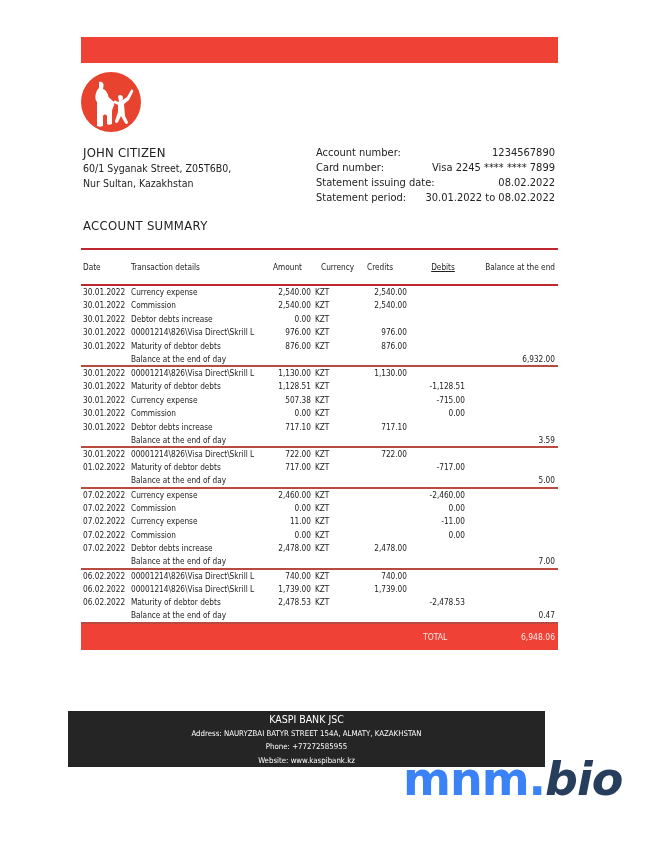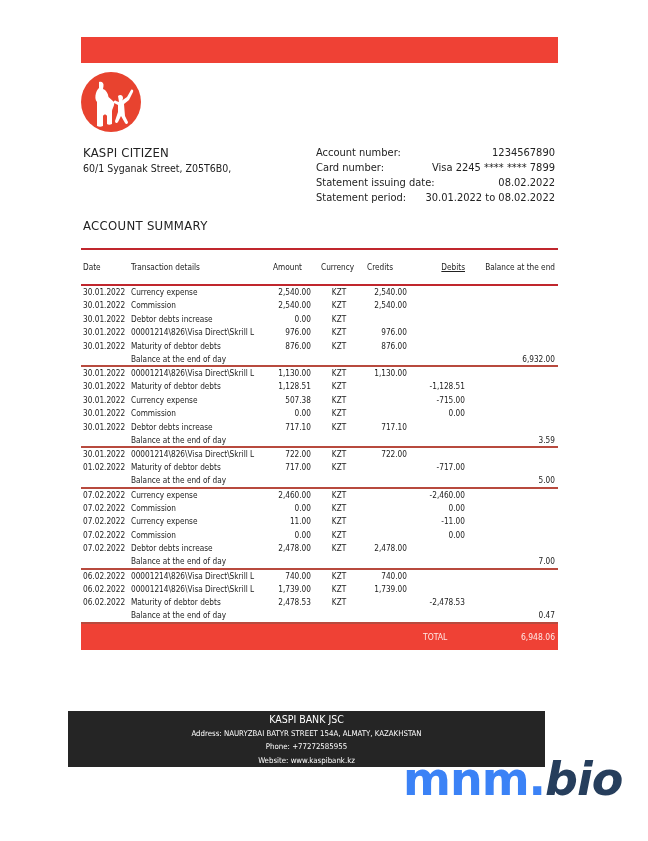--- a/index.html
+++ b/index.html
@@ -19,28 +19,28 @@
 
     .summary-title { position: absolute; left: 83px; top: 218px; font-size: 13px; letter-spacing: 0.3px; color: #222; }
 
     .table-wrap { position: absolute; left: 81px; top: 248px; width: 477px; }
     table { width: 100%; border-collapse: collapse; font-size: 8.2px; color: #222; }
     th { font-weight: normal; text-align: left; height: 18px; padding: 12px 2px; border-top: 2px solid #c0262d; border-bottom: 2px solid #c0262d; white-space: nowrap; }
     td { height: 13.5px; padding: 0 2px; white-space: nowrap; }
     .c-date { width: 48px; }
     .c-details { width: 142px; padding-left: 2px; }
     .c-amount { width: 42px; text-align: right; }
-    .c-currency { width: 52px; text-align: center; }
+    .c-currency { width: 52px; text-align: left; }
     .c-credits { width: 44px; text-align: right; }
     .c-debits { width: 58px; text-align: right; }
     .c-balance { text-align: right; padding-right: 3px; }
     th.c-amount, th.c-credits { text-align: left; }
     th.c-balance { text-align: right; }
     th.c-currency { text-align: left; padding-left: 8px; }
-    th.c-debits { text-align: right; padding-left: 12px; text-decoration: underline; }
+    th.c-debits { text-align: center; padding-left: 12px; text-decoration: underline; }
     tr.balance-row td { border-bottom: 2px solid #b84a3e; margin-left: 24px; }
     tr.total-row td { background: #ef4135; color: #ffe9e6; height: 27px; font-size: 8.5px; }
     tr.total-row td.total-label { text-align: left; padding-left: 14px; }
 
     .footer { position: absolute; left: 68px; top: 711px; width: 477px; height: 56px; background: #252525; color: #ffffff; text-align: center; }
     .footer .bank { font-size: 10.5px; line-height: 15px; padding-top: 1px; }
     .footer .line { font-size: 7.8px; line-height: 13.3px; }
 
     .watermark { position: absolute; left: 403px; top: 752px; font-family: "DejaVu Sans", sans-serif; font-weight: bold; font-size: 46px; letter-spacing: -1px; line-height: 54px; }
     .watermark .wm-a { color: #3b82f6; }
@@ -51,22 +51,23 @@
 
 <div class="top-bar"></div>
 
 <svg class="logo" viewBox="0 0 60 60">
   <circle cx="30" cy="30" r="30" fill="#e8432f"></circle>
   <path d="M18 10 C21 9 23 11 22.5 14 L22 17 C25 18 27 21 27.5 25 L33 30 C34 34 31 36 31 40 L31 52 C29 53 27 53 26 52 L26 44 C25 42 23 42 22 44 L22 54 C20 55 18 55 16 54 L16 30 C14 28 14 24 15 21 C16 18 17 17 18 16 Z" fill="#ffffff"></path>
   <path d="M37 24 C39 22 42 23 42 26 C42 27 41.5 28 41 28.5 L46 25 L50 18 C51 17 53 18 52 20 L48 28 L43 32 L44 44 L47 50 C47 52 45 53 44 51 L40 44 L37 50 C36 52 34 51 34 49 L37 40 L37 33 L33 31 C32 29 34 28 35 29 L38 30 Z" fill="#ffffff"></path>
 </svg>
 
 <div class="customer">
-  <div class="name">KASPI CITIZEN</div>
+  <div class="name">JOHN CITIZEN</div>
   <div class="addr">60/1 Syganak Street, Z05T6B0,</div>
+  <div class="addr">Nur Sultan, Kazakhstan</div>
 </div>
 
 <div class="account-info">
   <div class="row">
     <span>Account number:</span>
     <span>1234567890</span>
   </div>
   <div class="row">
     <span>Card number:</span>
     <span>Visa 2245 **** **** 7899</span>

